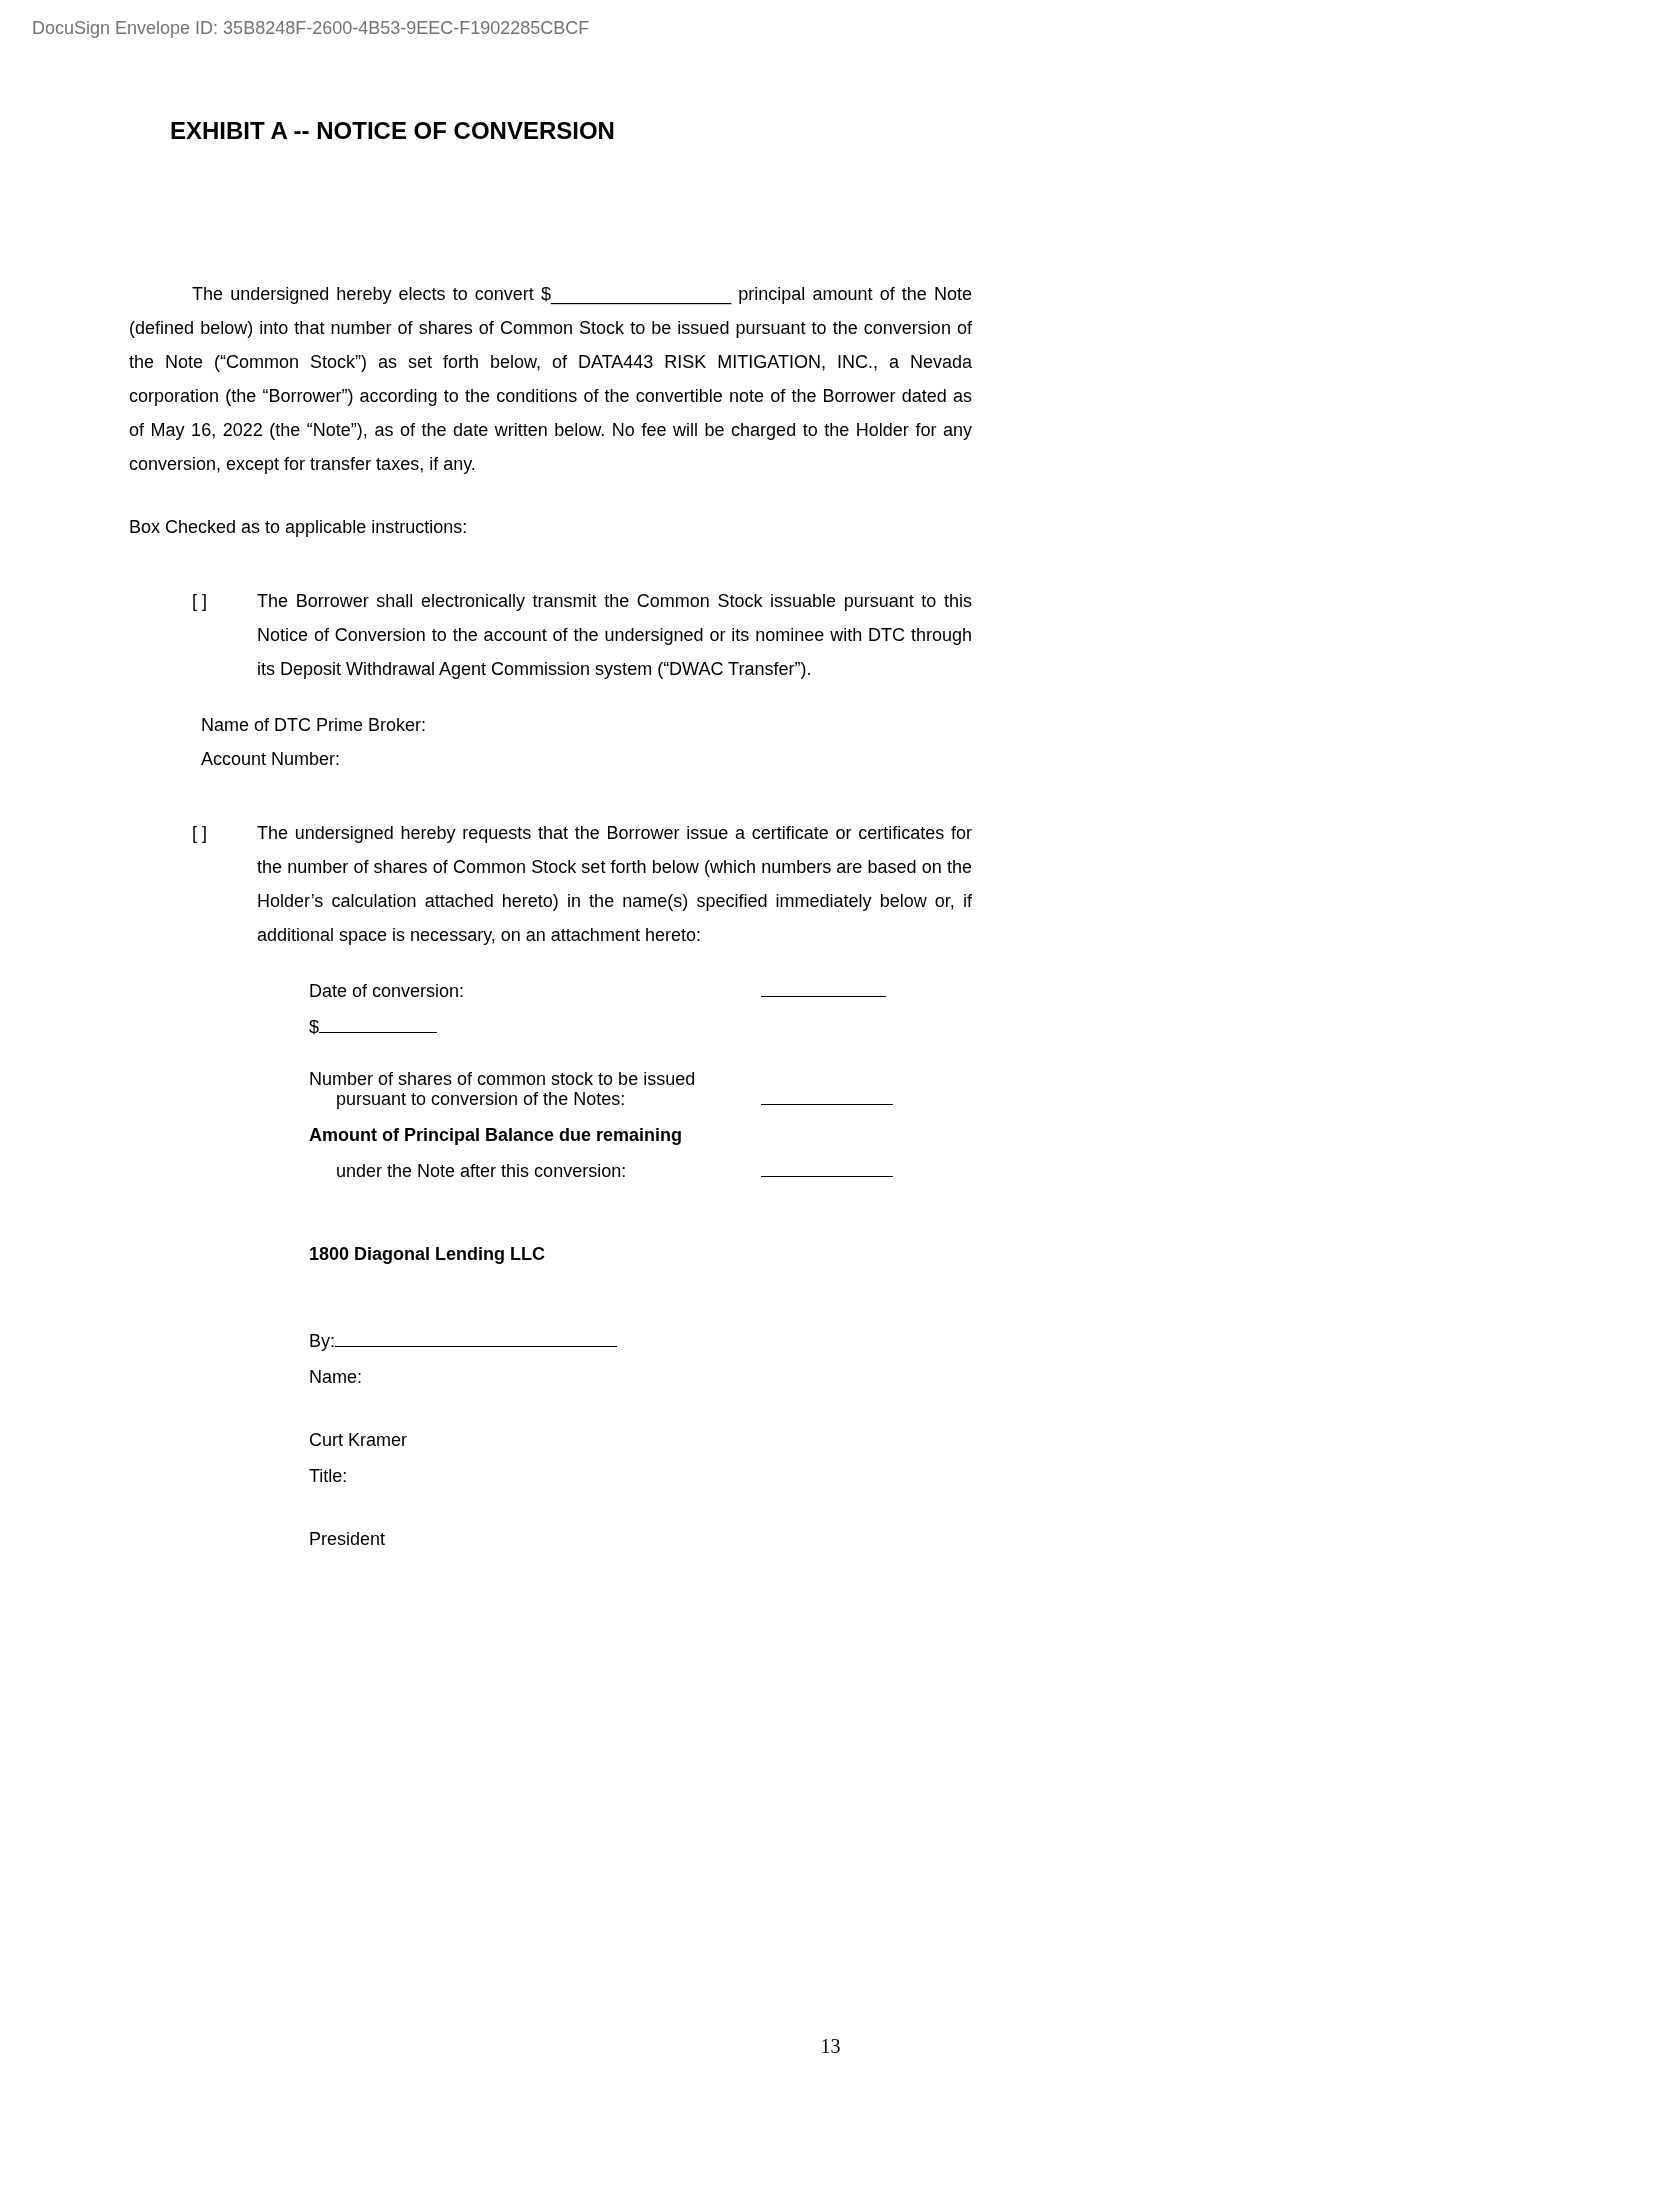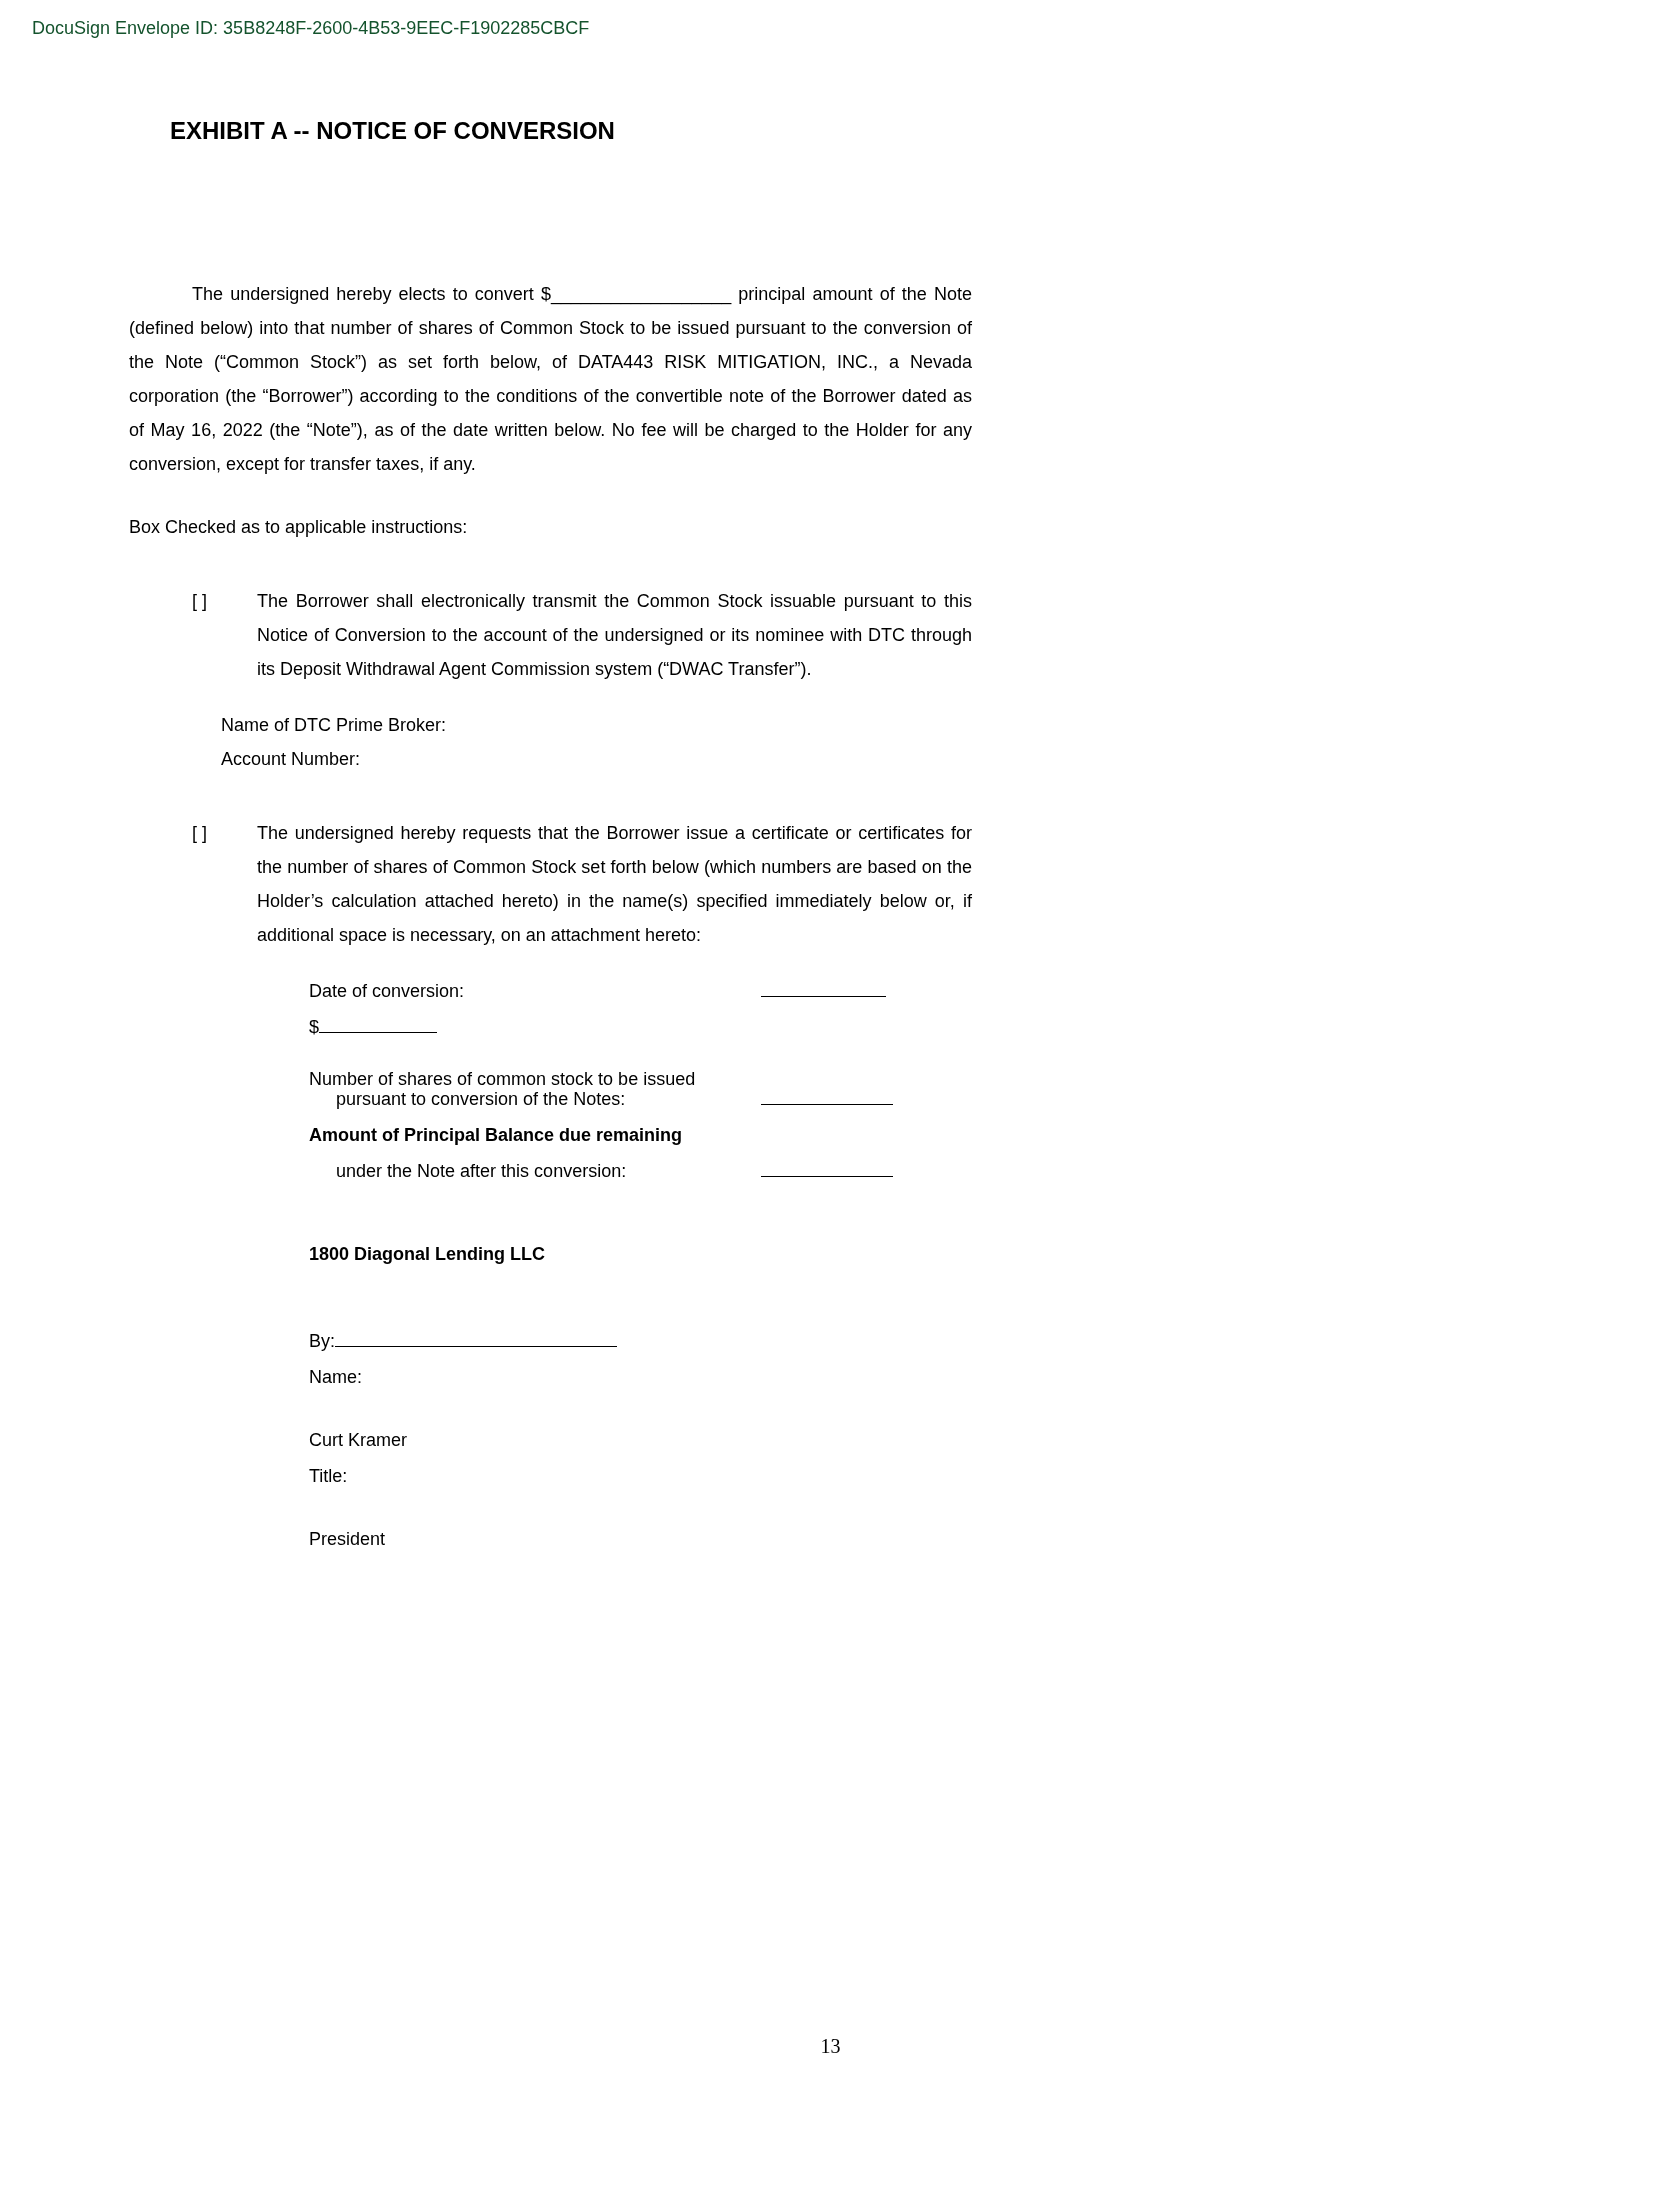--- a/index.html
+++ b/index.html
@@ -14,21 +14,21 @@
     background: #ffffff;
     color: #000000;
     font-family: "Liberation Sans", sans-serif;
     overflow: hidden;
   }
   .docusign-header {
     position: absolute;
     top: 18px;
     left: 32px;
     font-size: 18px;
-    color: #14532d;
+    color: #737373;
     white-space: nowrap;
   }
   .content {
     position: absolute;
     top: 118px;
     left: 129px;
     width: 843px;
     font-size: 18px;
     line-height: 34px;
   }
@@ -55,21 +55,21 @@
     margin-left: 63px;
     flex: 0 0 auto;
     white-space: pre;
   }
   .cb-text {
     flex: 1 1 auto;
     text-align: justify;
   }
   .dtc-block {
     margin-top: 22px;
-    margin-left: 92px;
+    margin-left: 72px;
   }
   .form-block {
     margin-top: 22px;
     margin-left: 180px;
     width: 588px;
   }
   .form-row {
     display: flex;
     align-items: baseline;
     height: 36px;

